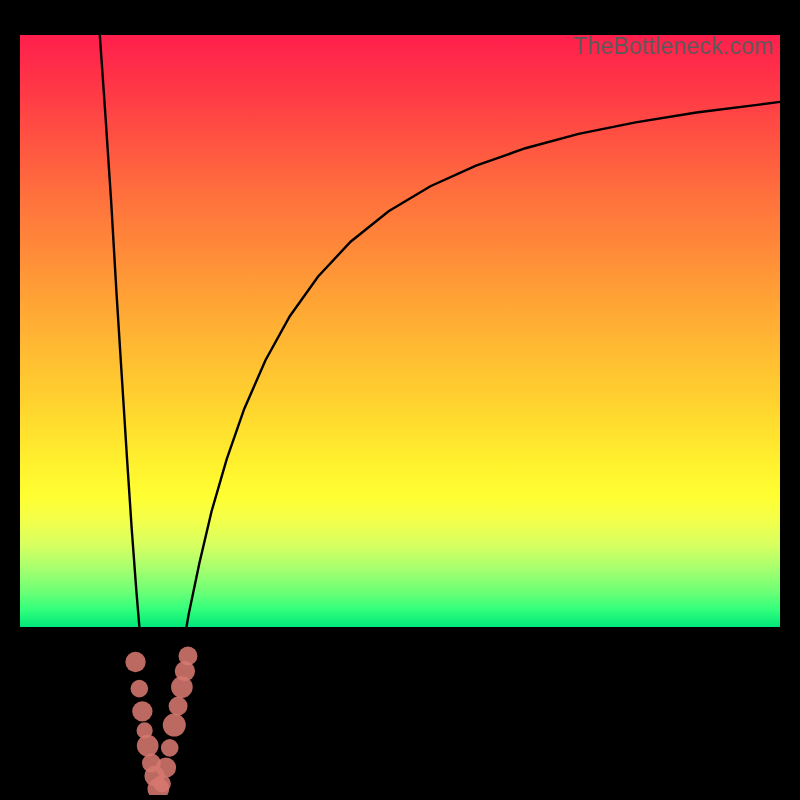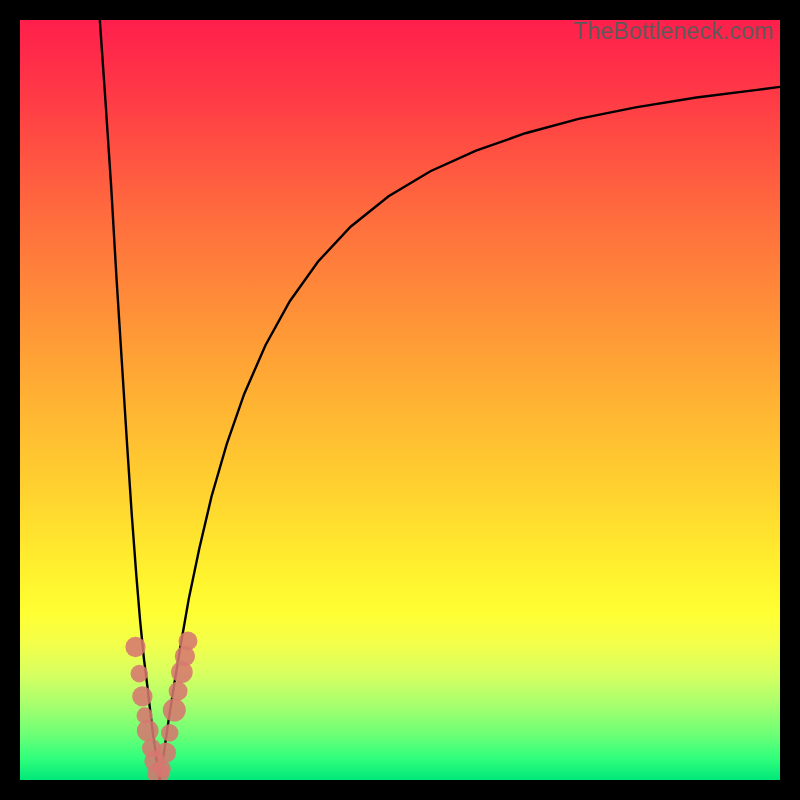--- a/index.html
+++ b/index.html
@@ -14,24 +14,24 @@
   .frame {
     position: absolute;
     top: 0;
     left: 0;
     width: 800px;
     height: 800px;
     background: #000;
   }
   .plot {
     position: absolute;
-    top: 20px;
+    top: 35px;
     left: 20px;
     width: 760px;
-    height: 760px;
+    height: 592px;
     background: linear-gradient(
       to bottom,
       #ff1f4c 0%,
       #ff3a46 10%,
       #ff6a3e 25%,
       #ff8f38 38%,
       #ffb233 50%,
       #ffd22f 62%,
       #fff02e 72%,
       #ffff32 78%,

